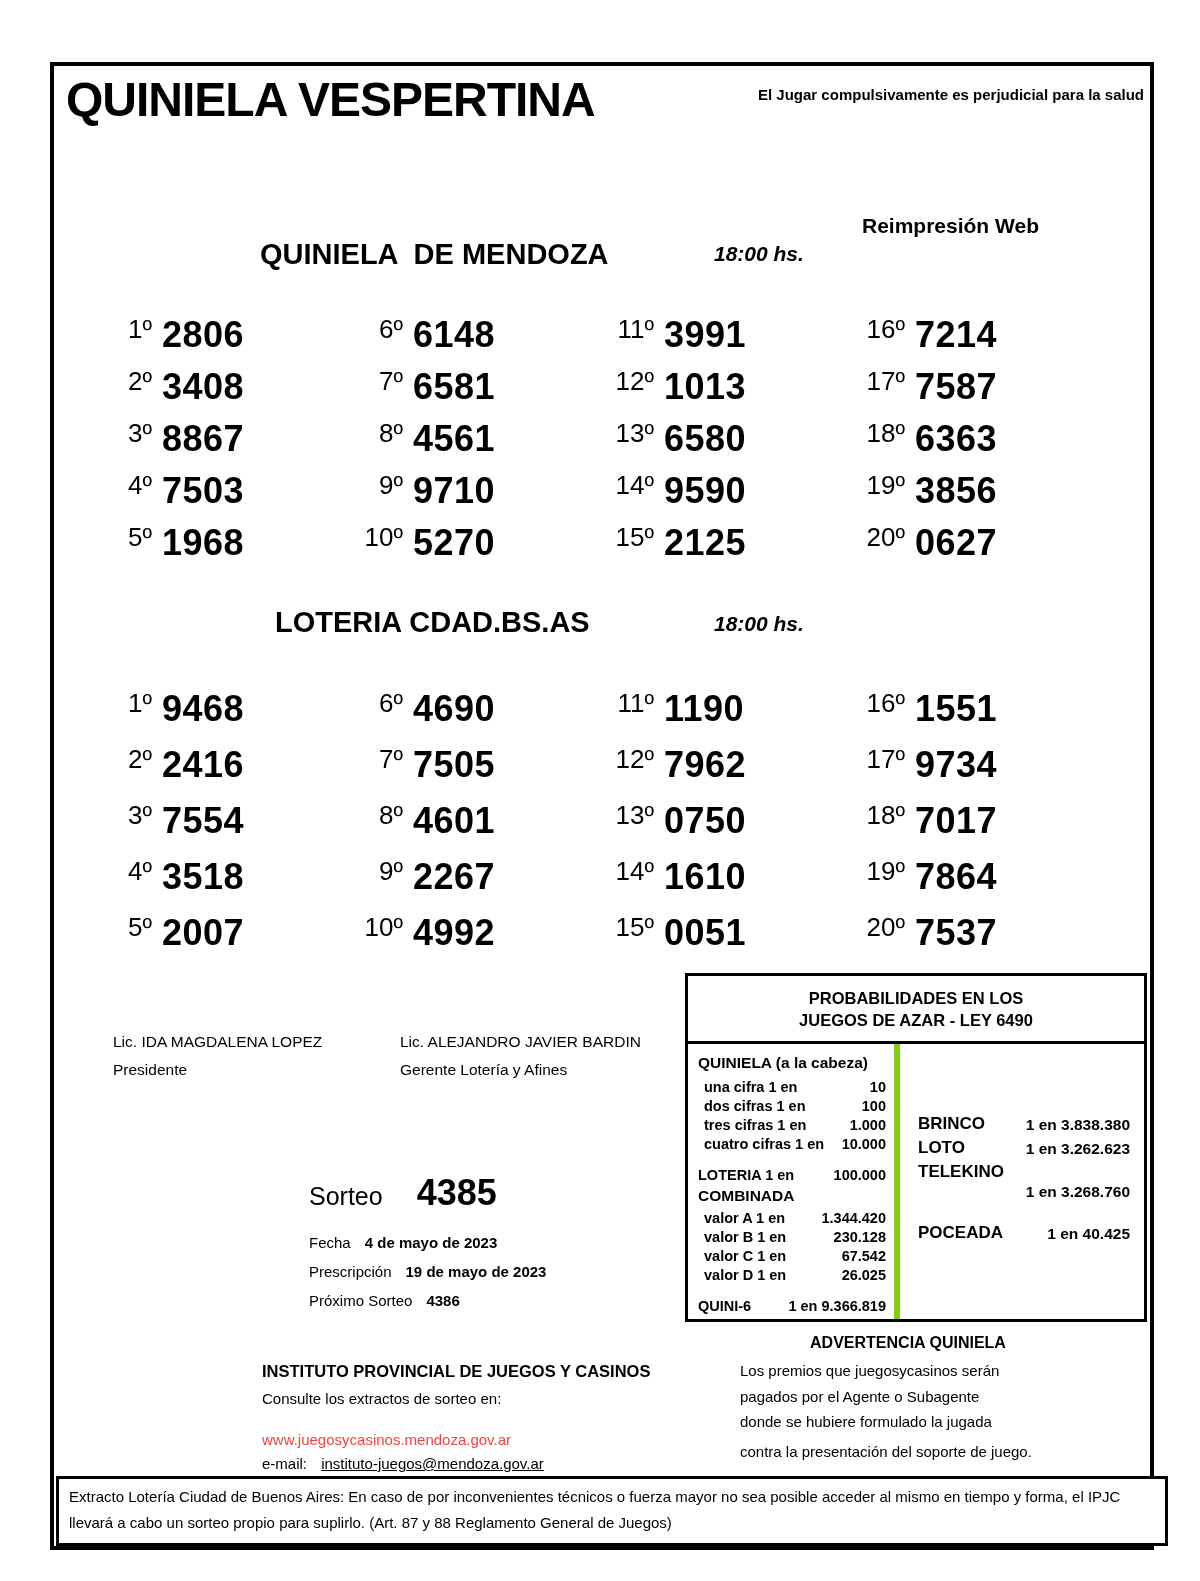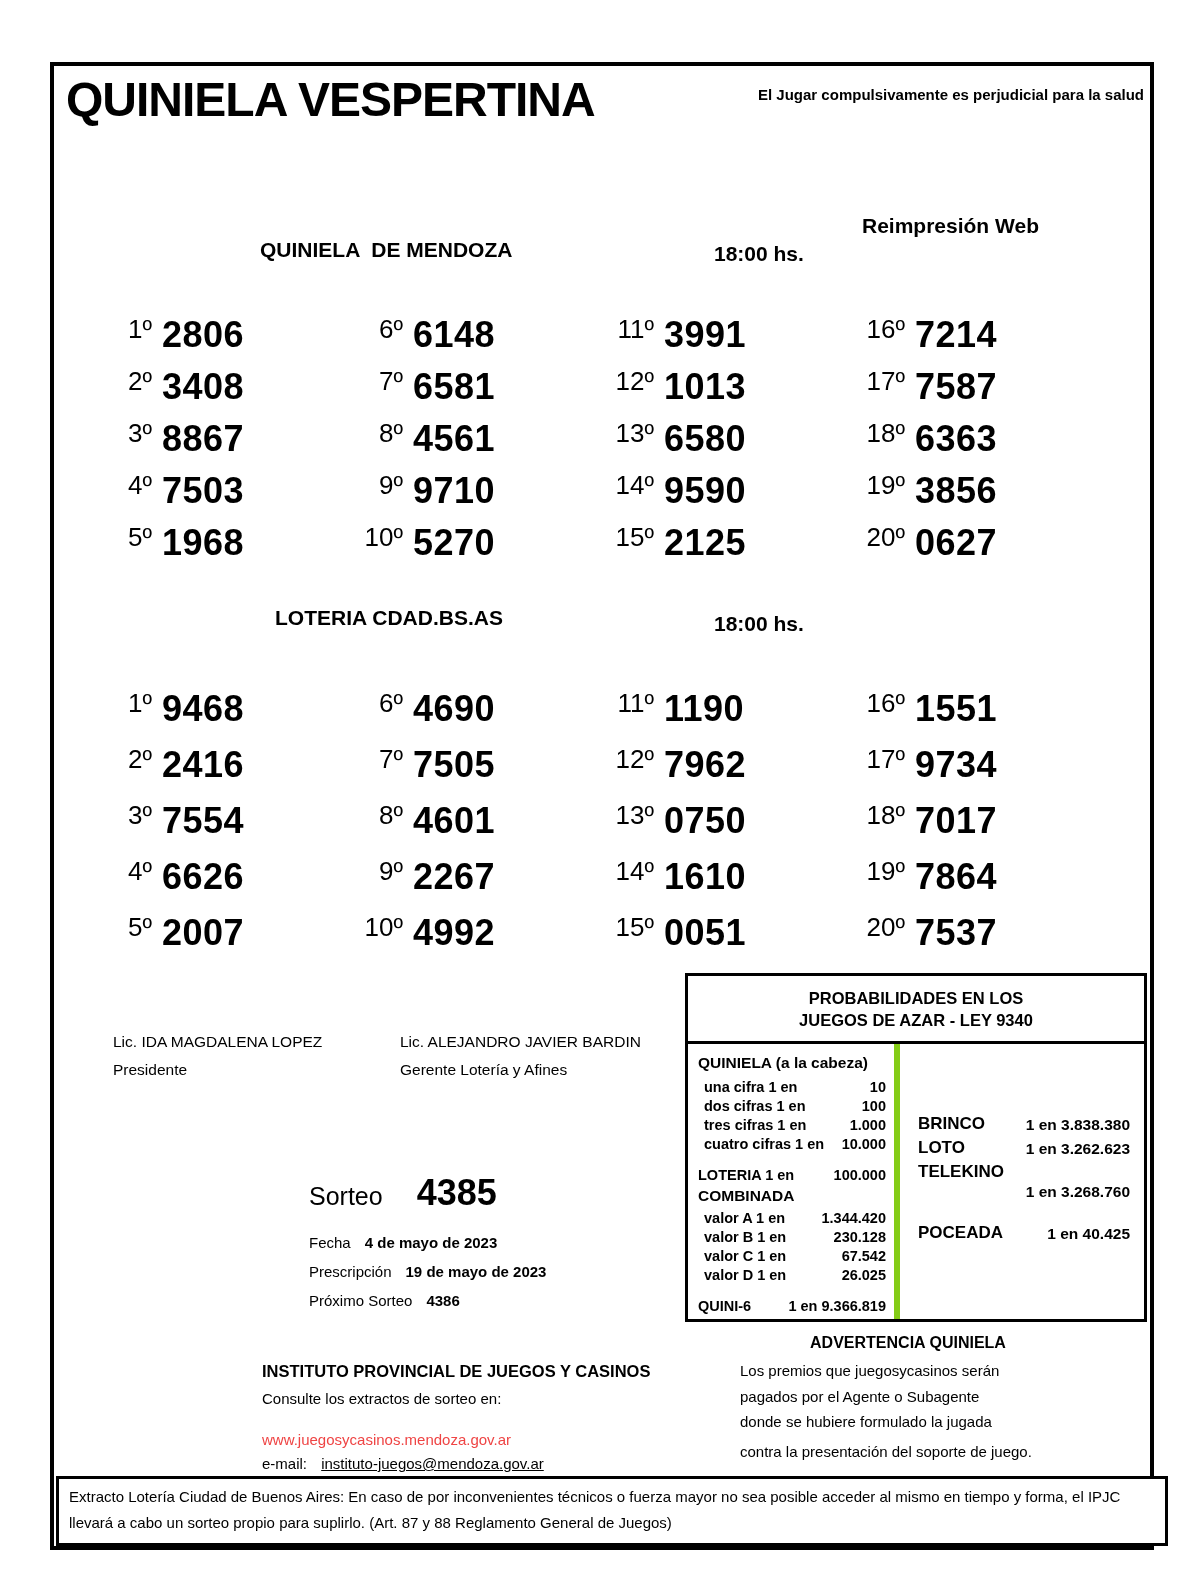--- a/index.html
+++ b/index.html
@@ -12,22 +12,22 @@
     border:4px solid #000;background:#fff;
   }
   .abs{position:absolute;}
   .page-title{
     left:12px;top:6px;font-size:48px;font-weight:bold;letter-spacing:-1px;white-space:nowrap;
   }
   .health-warning{
     left:650px;top:20px;width:440px;font-size:15px;font-weight:bold;text-align:right;
   }
   .reprint{left:808px;top:148px;font-size:21px;font-weight:bold;}
-  .section-title{font-size:21px;font-weight:bold;white-space:pre;}
-  .section-time{font-size:21px;font-weight:bold;}
+  .section-title{font-size:29px;font-weight:bold;white-space:pre;}
+  .section-time{font-size:21px;font-weight:bold;font-style:italic;}
   .mendoza-title{left:206px;top:172px;}
   .mendoza-time{left:660px;top:176px;}
   .bsas-title{left:221px;top:540px;}
   .bsas-time{left:660px;top:546px;}
   .results-grid{
     left:46px;width:1004px;display:grid;
     grid-template-columns:repeat(4,251px);
     grid-auto-flow:column;
   }
   #grid-mendoza{top:248px;grid-template-rows:repeat(5,52px);}
@@ -193,21 +193,21 @@
       <div class="result-cell">
         <span class="pos">2º</span>
         <span class="num">2416</span>
       </div>
       <div class="result-cell">
         <span class="pos">3º</span>
         <span class="num">7554</span>
       </div>
       <div class="result-cell">
         <span class="pos">4º</span>
-        <span class="num">6626</span>
+        <span class="num">3518</span>
       </div>
       <div class="result-cell">
         <span class="pos">5º</span>
         <span class="num">2007</span>
       </div>
       <div class="result-cell">
         <span class="pos">6º</span>
         <span class="num">4690</span>
       </div>
       <div class="result-cell">
@@ -273,21 +273,21 @@
     <div>Presidente</div>
   </div>
   <div class="abs official official-2">
     <div>Lic. ALEJANDRO JAVIER BARDIN</div>
     <div>Gerente Lotería y Afines</div>
   </div>
 
   <div class="abs prob-box">
     <div class="prob-header">
       <div>PROBABILIDADES EN LOS</div>
-      <div>JUEGOS DE AZAR - LEY 9340</div>
+      <div>JUEGOS DE AZAR - LEY 6490</div>
     </div>
     <div class="prob-body">
       <div class="prob-left">
         <div class="prob-subhead">QUINIELA (a la cabeza)</div>
         <div class="prob-row">
           <span class="lbl">una cifra  1 en</span>
           <span class="val">10</span>
         </div>
         <div class="prob-row">
           <span class="lbl">dos cifras 1 en</span>

